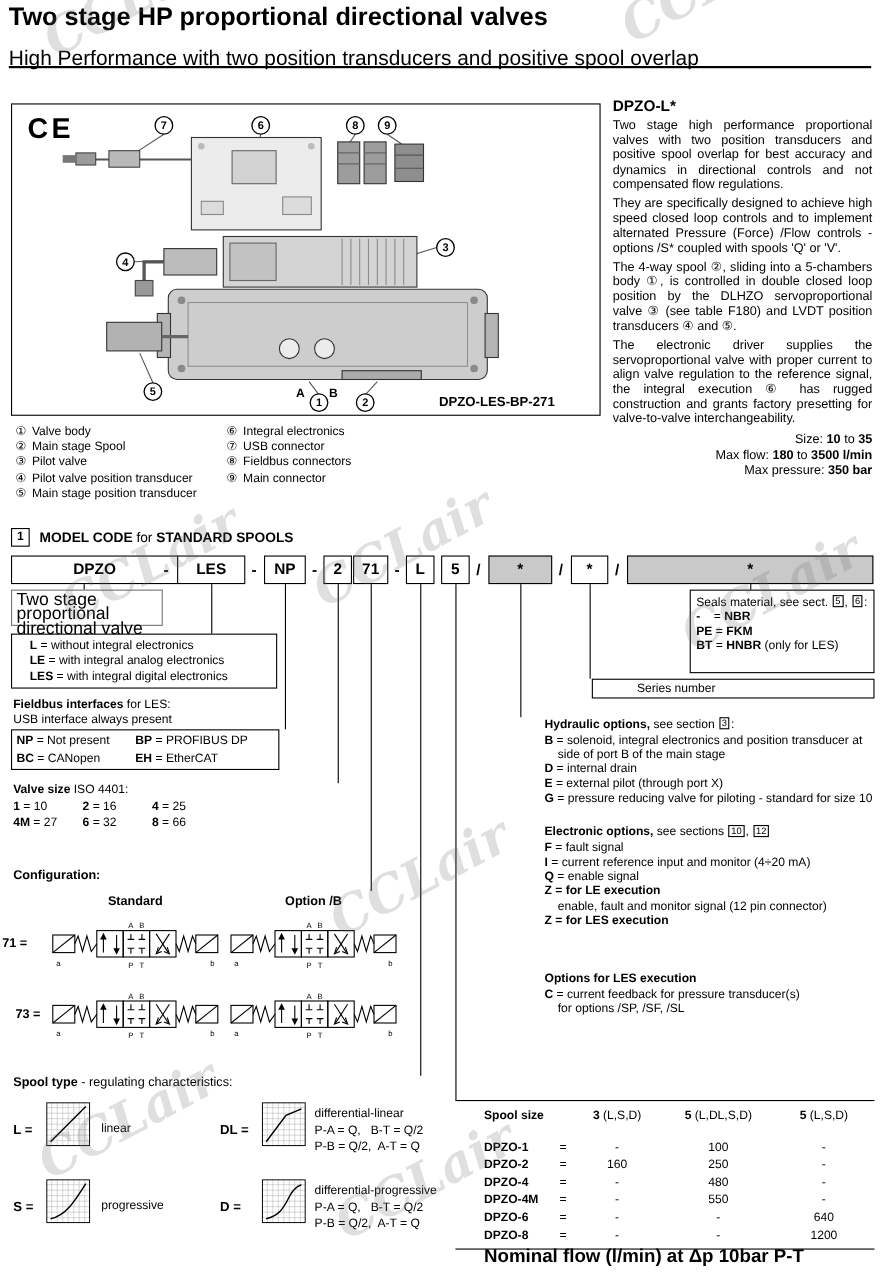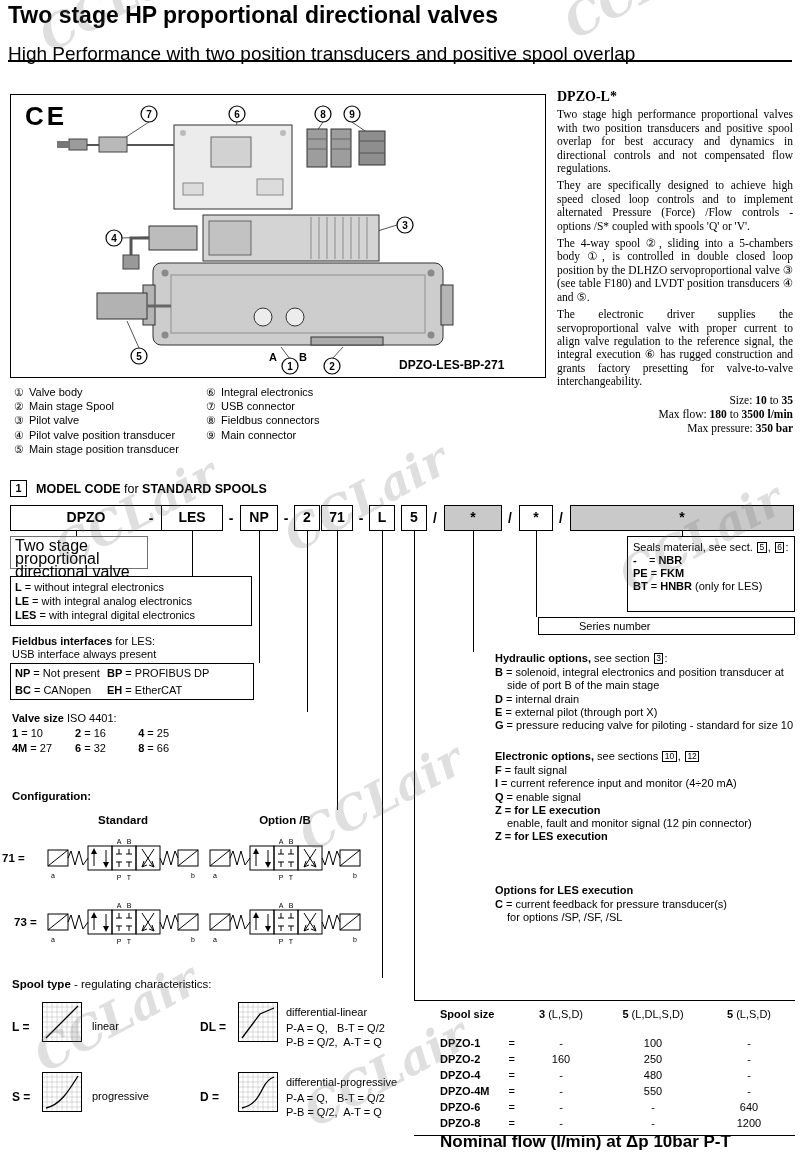--- a/index.html
+++ b/index.html
@@ -16,46 +16,46 @@
   .ce{position:absolute;left:14px;top:6px;font-size:26px;font-weight:bold;letter-spacing:3px;}
   .figlabel{position:absolute;left:388px;top:263px;font-size:12px;font-weight:bold;}
   .figsvg{position:absolute;left:0;top:0;width:534px;height:282px;}
   .figsvg text{font-family:"Liberation Sans",sans-serif;}
   .co{fill:#fff;stroke:#000;stroke-width:1.2;}
   .cot{font-size:10px;font-weight:bold;text-anchor:middle;}
   .ft{font-size:11px;font-weight:bold;text-anchor:middle;}
   .leg{position:absolute;top:385px;font-size:11px;line-height:14.2px;}
   .litem{display:flex;}
   .lnum{width:15px;}
-  .info{position:absolute;left:557px;top:90px;width:236px;font-size:11.5px;line-height:13.4px;text-align:justify;font-family:Liberation Serif, serif;}
+  .info{position:absolute;left:557px;top:90px;width:236px;font-size:11.5px;line-height:13.4px;text-align:justify;}
   .info .info-h{font-size:14px;font-weight:bold;margin-bottom:5px;text-align:left;}
   .info p{margin:0 0 4px 0;}
   .spec{text-align:right;line-height:14px;}
   .spec:first-of-type{margin-top:10px;}
   .b{font-weight:bold;}
   .nbox{display:inline-block;border:1px solid #000;font-size:8.5px;line-height:9px;padding:0 1.5px;
         margin:0 1px;vertical-align:1.5px;font-weight:normal;}
   .sechdr{position:absolute;left:10px;top:480px;font-size:12.5px;display:flex;align-items:center;}
   .secnum{display:inline-block;width:15px;height:15px;border:1px solid #000;text-align:center;
           line-height:15px;font-size:11px;font-weight:bold;margin-right:9px;}
   .mcode{position:absolute;left:10px;top:505px;width:784px;height:26px;}
   .mc{position:absolute;height:26px;border:1.5px solid #000;background:#fff;font-weight:bold;
       font-size:14px;line-height:23px;text-align:center;box-sizing:border-box;}
   .mc.gray{background:var(--boxgray);}
   .ms{position:absolute;width:12px;text-align:center;font-weight:bold;font-size:14px;line-height:26px;}
   .vl{position:absolute;width:1px;background:#000;}
   .vtbox{position:absolute;left:10px;top:536px;width:138px;height:33px;border:1px solid #737373;
          font-size:16px;line-height:13px;padding:2px 4px;box-sizing:border-box;}
   .execbox{position:absolute;left:10px;top:576px;width:242px;height:50px;border:1px solid #000;
-           padding:3px 4px;font-size:11px;line-height:14px;box-sizing:border-box;}
+           padding:3px 16px;font-size:11px;line-height:14px;box-sizing:border-box;}
   .t11{position:absolute;font-size:11px;line-height:13px;}
   .fbbox{position:absolute;left:10px;top:663px;width:244px;height:37px;border:1px solid #000;
          font-size:11px;box-sizing:border-box;padding:1px 4px;}
   .fbrow{display:flex;line-height:17px;}
-  .fbrow .ca{width:92px;}
+  .fbrow .ca{width:108px;}
   .vscells span.cell{display:inline-block;width:60px;}
   .cfglabel{position:absolute;font-size:11.5px;font-weight:bold;}
   .vsym{position:absolute;width:158px;height:46px;}
   .vsym text{font-family:"Liberation Sans",sans-serif;}
   .ssym{position:absolute;width:40px;height:40px;}
   .skey{position:absolute;font-size:12px;font-weight:bold;}
   .slabel{position:absolute;font-size:11px;}
   .pre{white-space:pre;}
   .sealbox{position:absolute;left:627px;top:536px;width:168px;height:76px;border:1px solid #000;
            padding:4px 5px;font-size:11px;line-height:13px;box-sizing:border-box;}

